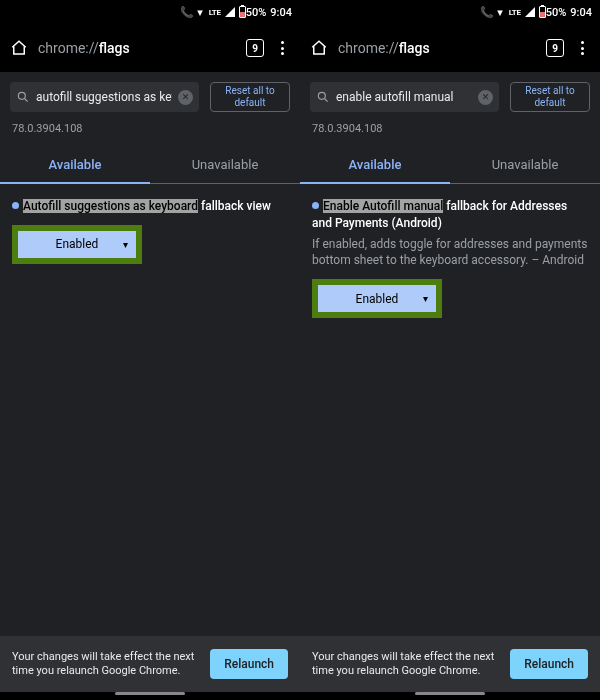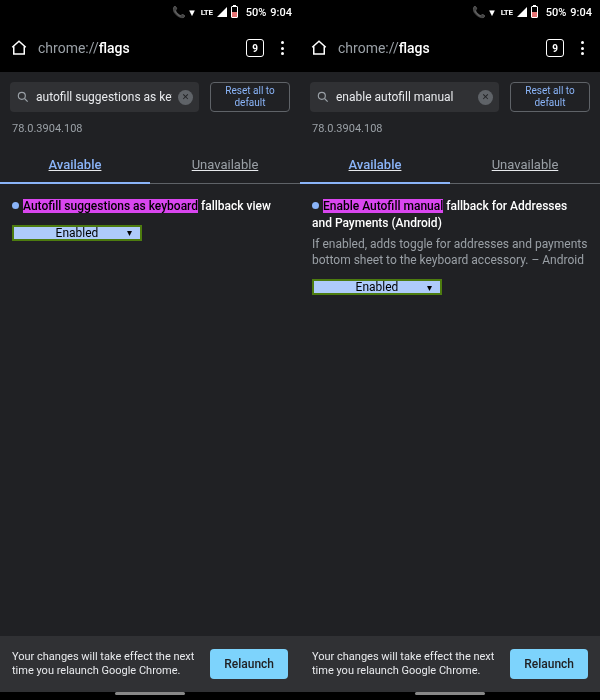--- a/index.html
+++ b/index.html
@@ -23,21 +23,21 @@
     gap: 4px;
     padding: 0 8px;
     font-size: 11px; font-weight: 500;
     color: #fff;
   }
   .statusbar .sb-left { display:flex; gap:3px; align-items:center; margin-right:2px;}
   .sb-icon { font-size: 11px; }
   .lte { font-size: 8px; font-weight: 700; letter-spacing: -0.3px; }
   .sig { display:inline-block; width:10px; height:10px; position:relative; }
   .sig::before { content:""; position:absolute; bottom:0; right:0; border-style:solid; border-width:0 0 10px 10px; border-color:transparent transparent #fff transparent; }
-  .batt { display:inline-flex; align-items:center; gap:8px; }
+  .batt { display:inline-flex; align-items:center; gap:0; }
   .batt-body { width:7px; height:12px; border:1px solid #fff; border-radius:1px; position:relative; }
   .batt-body::before { content:""; position:absolute; top:-2px; left:1.5px; width:3px; height:1.5px; background:#fff; }
   .batt-fill { position:absolute; bottom:0; left:0; right:0; height:50%; background:#e57373; }
   .omnibar {
     height: 48px;
     display:flex; align-items:center; gap:10px;
     padding: 0 10px;
   }
   .home-icon {
     width:18px; height:18px;
@@ -64,31 +64,31 @@
   }
   .searchbox .q { flex:1; white-space:nowrap; overflow:hidden; }
   .search-icon { width:14px; height:14px; flex-shrink:0; }
   .clear-icon { width:15px; height:15px; background:#5f6368; border-radius:50%; display:flex; align-items:center; justify-content:center; font-size:9px; color:#202124; flex-shrink:0; cursor:pointer; }
   .resetbtn {
     width:80px; height:30px; border:1px solid #5f6368; border-radius:4px;
     display:flex; align-items:center; justify-content:center; text-align:center;
     font-size:10px; line-height:1.2; color:#8ab4f8; cursor:pointer;
   }
   .version { padding:2px 12px 0; font-size:11px; color:#9aa0a6; }
-  .tabs { display:flex; margin-top:14px;text-decoration:underline; }
+  .tabs { display:flex; margin-top:14px; }
   .tab { flex:1; text-align:center; font-size:13px; padding:8px 0 10px; color:#9aa0a6; border-bottom:1px solid #5f6368; cursor:pointer; }
   .tab.active { color:#8ab4f8; font-weight:500; border-bottom:2px solid #8ab4f8; }
   .flag-card { padding:14px 12px 0; font-size:12px; }
   .flag-title { color:#fff; font-weight:500; margin-bottom:4px; line-height:1.4; }
   .dot { display:inline-block; width:7px; height:7px; border-radius:50%; background:#8ab4f8; margin-right:4px; vertical-align:1px; }
-  .hl { background:#d946ef; color:#000; }
+  .hl { background:#a3a3a3; color:#000; }
   .flag-desc { color:#9aa0a6; line-height:1.4; margin-bottom:4px; }
   .flag-link { color:#9aa0a6; text-decoration:underline; display:inline-block; }
   .dropdown {
-    margin-top:10px; width:130px; height:16px; border:2px solid #4d7c0f; background:#aecbfa;
+    margin-top:10px; width:130px; height:39px; border:6px solid #4d7c0f; background:#aecbfa;
     display:flex; align-items:center; justify-content:center; gap:8px; font-size:12px; color:#000;
     position:relative; cursor:pointer;
   }
   .dropdown::after { content:"▾"; position:absolute; right:8px; font-size:10px; color:#000; }
   .bottombar {
     height:56px; background:#303134;
     display:flex; align-items:center; gap:10px; padding:4px 12px;
   }
   .bb-text { flex:1; font-size:11px; color:#e8eaed; line-height:1.3; }
   .bb-btn { background:#7dd3fc; color:#202124; font-size:12px; font-weight:500; padding:8px 14px; border-radius:4px; cursor:pointer; }

